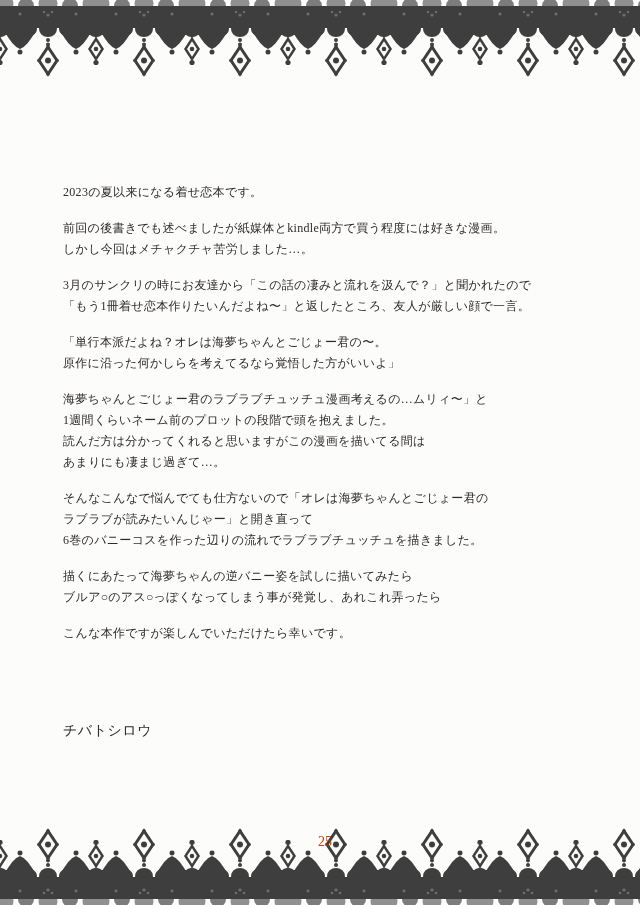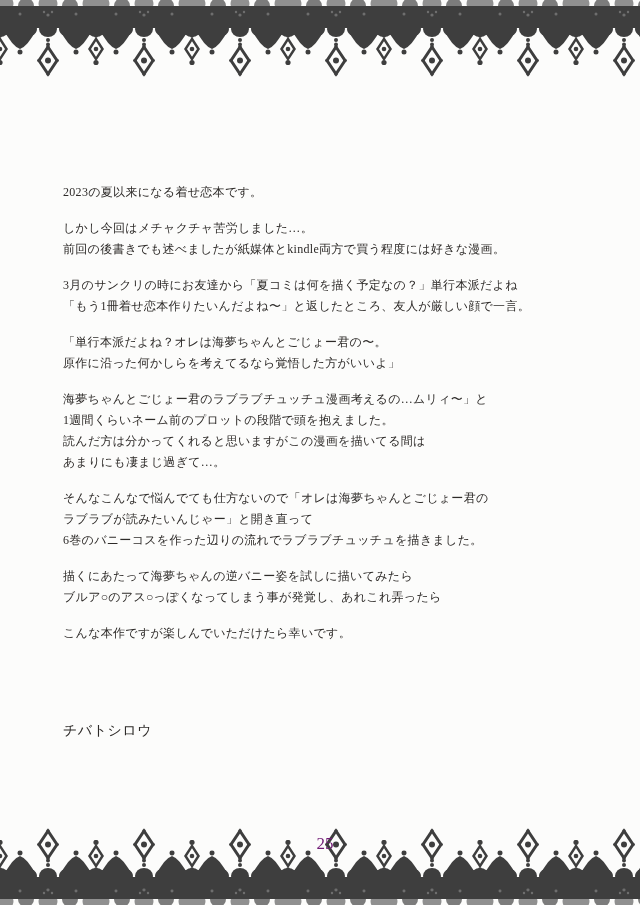--- a/index.html
+++ b/index.html
@@ -36,22 +36,22 @@
     color:#2d2a28;
     font-size:14px;
     line-height:21px;
     letter-spacing:0.5px;
   }
   .page-number{
     position:absolute;
     left:311px;top:834px;
     width:28px;
     text-align:center;
-    font-size:17px;
-    color:#701a75;
+    font-size:14px;
+    color:#c2410c;
     z-index:3;
   }
 </style>
 </head>
 <body>
 
 <div class="page">
 
   <div class="lace lace-top">
     <svg width="640" height="78" viewBox="0 0 640 78" xmlns="http://www.w3.org/2000/svg">
@@ -111,25 +111,25 @@
       </defs>
       <rect x="0" y="0" width="640" height="78" fill="url(#lacePat)"></rect>
     </svg>
   </div>
 
   <div class="afterword">
       <div class="para">
         <div class="line">2023の夏以来になる着せ恋本です。</div>
       </div>
       <div class="para">
+        <div class="line">前回の後書きでも述べましたが紙媒体とkindle両方で買う程度には好きな漫画。</div>
         <div class="line">しかし今回はメチャクチャ苦労しました…。</div>
-        <div class="line">前回の後書きでも述べましたが紙媒体とkindle両方で買う程度には好きな漫画。</div>
       </div>
       <div class="para">
-        <div class="line">3月のサンクリの時にお友達から「夏コミは何を描く予定なの？」単行本派だよね</div>
+        <div class="line">3月のサンクリの時にお友達から「この話の凄みと流れを汲んで？」と聞かれたので</div>
         <div class="line">「もう1冊着せ恋本作りたいんだよね〜」と返したところ、友人が厳しい顔で一言。</div>
       </div>
       <div class="para">
         <div class="line">「単行本派だよね？オレは海夢ちゃんとごじょー君の〜。</div>
         <div class="line">原作に沿った何かしらを考えてるなら覚悟した方がいいよ」</div>
       </div>
       <div class="para">
         <div class="line">海夢ちゃんとごじょー君のラブラブチュッチュ漫画考えるの…ムリィ〜」と</div>
         <div class="line">1週間くらいネーム前のプロットの段階で頭を抱えました。</div>
         <div class="line">読んだ方は分かってくれると思いますがこの漫画を描いてる間は</div>

